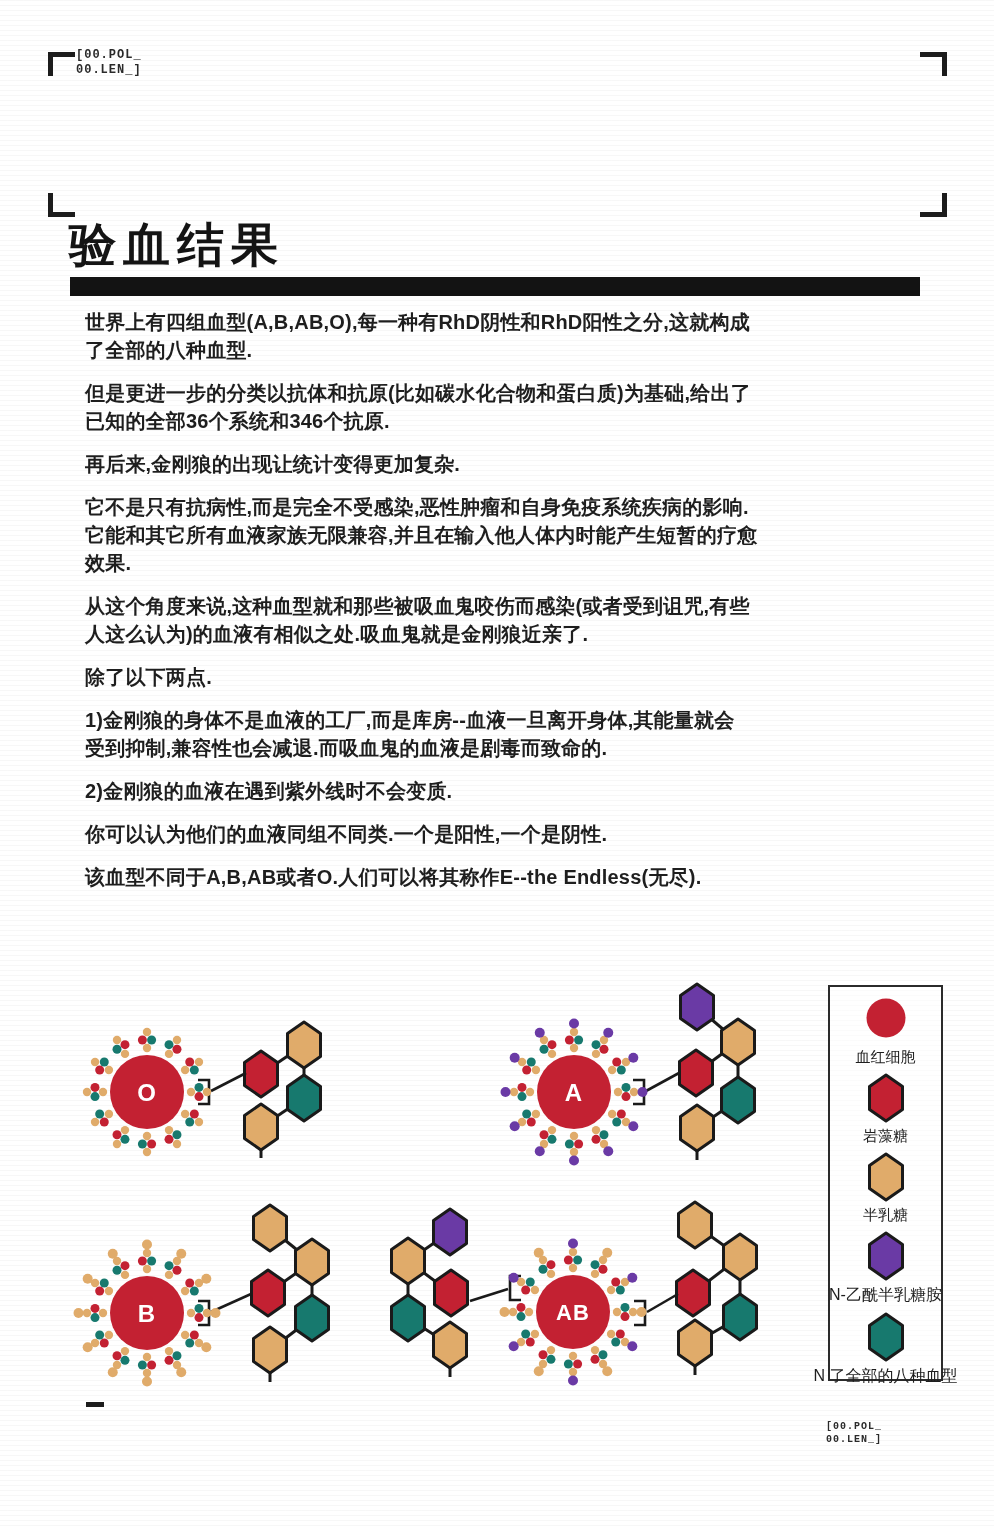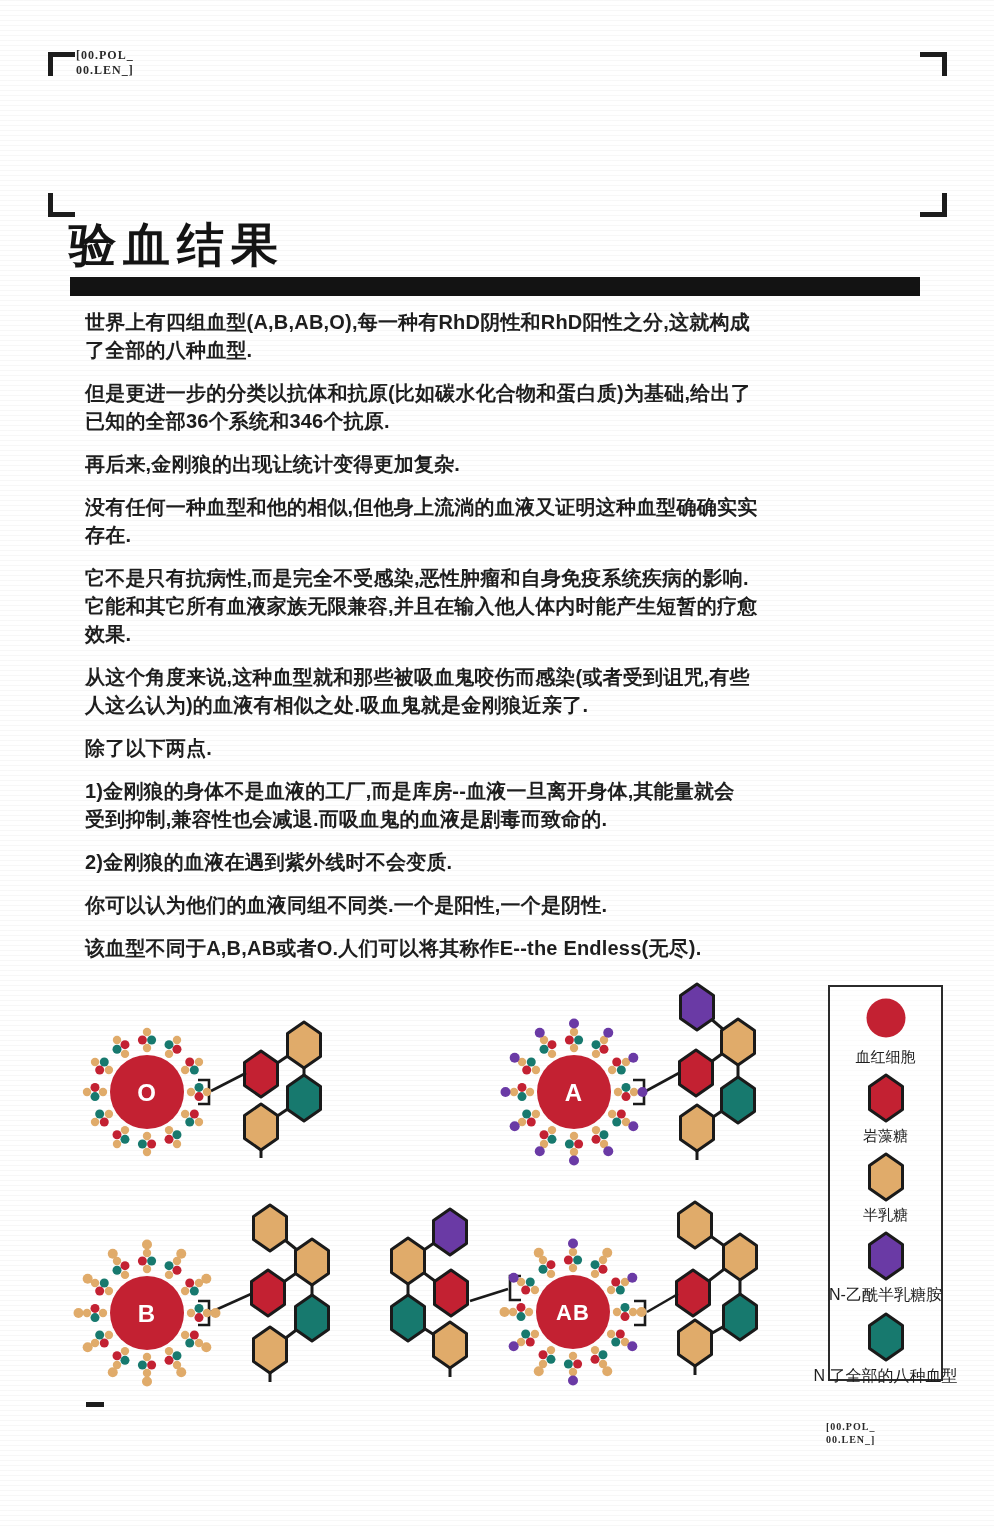--- a/index.html
+++ b/index.html
@@ -11,21 +11,21 @@
     font-family:"Liberation Sans","DejaVu Sans",sans-serif;
     color:#1f1f1f;
   }
   
   .corner{position:absolute;width:22px;height:19px;}
   .corner.tl{left:48px;top:52px;border-top:5px solid #1c1c1c;border-left:5px solid #1c1c1c;}
   .corner.tr{left:920px;top:52px;border-top:5px solid #1c1c1c;border-right:5px solid #1c1c1c;}
   .corner.bl{left:48px;top:193px;border-bottom:5px solid #1c1c1c;border-left:5px solid #1c1c1c;}
   .corner.br{left:920px;top:193px;border-bottom:5px solid #1c1c1c;border-right:5px solid #1c1c1c;}
   .meta{
-    position:absolute;font-family:Liberation Serif, serif;
+    position:absolute;font-family:Liberation Mono, monospace;
     white-space:pre;color:#2a2a2a;
   }
   .meta.tl{left:76px;top:48px;font-size:12px;line-height:15px;letter-spacing:1px;font-weight:700;}
   .meta.br{left:826px;top:1420px;font-size:10px;line-height:13px;letter-spacing:1px;font-weight:700;}
   .page-title{
     position:absolute;left:69px;top:221px;margin:0;
     font-size:47px;line-height:1;font-weight:900;letter-spacing:7px;color:#141414;
   }
   .title-bar{position:absolute;left:70px;top:277px;width:850px;height:19px;background:#131313;}
   .paragraphs{position:absolute;left:85px;top:308px;width:880px;}
@@ -61,22 +61,20 @@
 
   <h1 class="page-title">验血结果</h1>
   <div class="title-bar"></div>
 
   <div class="paragraphs" id="paragraphs">
       <p>世界上有四组血型(A,B,AB,O),每一种有RhD阴性和RhD阳性之分,这就构成
 了全部的八种血型.</p>
       <p>但是更进一步的分类以抗体和抗原(比如碳水化合物和蛋白质)为基础,给出了
 已知的全部36个系统和346个抗原.</p>
       <p>再后来,金刚狼的出现让统计变得更加复杂.</p>
-      <p>没有任何一种血型和他的相似,但他身上流淌的血液又证明这种血型确确实实
-存在.</p>
       <p>它不是只有抗病性,而是完全不受感染,恶性肿瘤和自身免疫系统疾病的影响.
 它能和其它所有血液家族无限兼容,并且在输入他人体内时能产生短暂的疗愈
 效果.</p>
       <p>从这个角度来说,这种血型就和那些被吸血鬼咬伤而感染(或者受到诅咒,有些
 人这么认为)的血液有相似之处.吸血鬼就是金刚狼近亲了.</p>
       <p>除了以下两点.</p>
       <p>1)金刚狼的身体不是血液的工厂,而是库房--血液一旦离开身体,其能量就会
 受到抑制,兼容性也会减退.而吸血鬼的血液是剧毒而致命的.</p>
       <p>2)金刚狼的血液在遇到紫外线时不会变质.</p>
       <p>你可以认为他们的血液同组不同类.一个是阳性,一个是阴性.</p>

